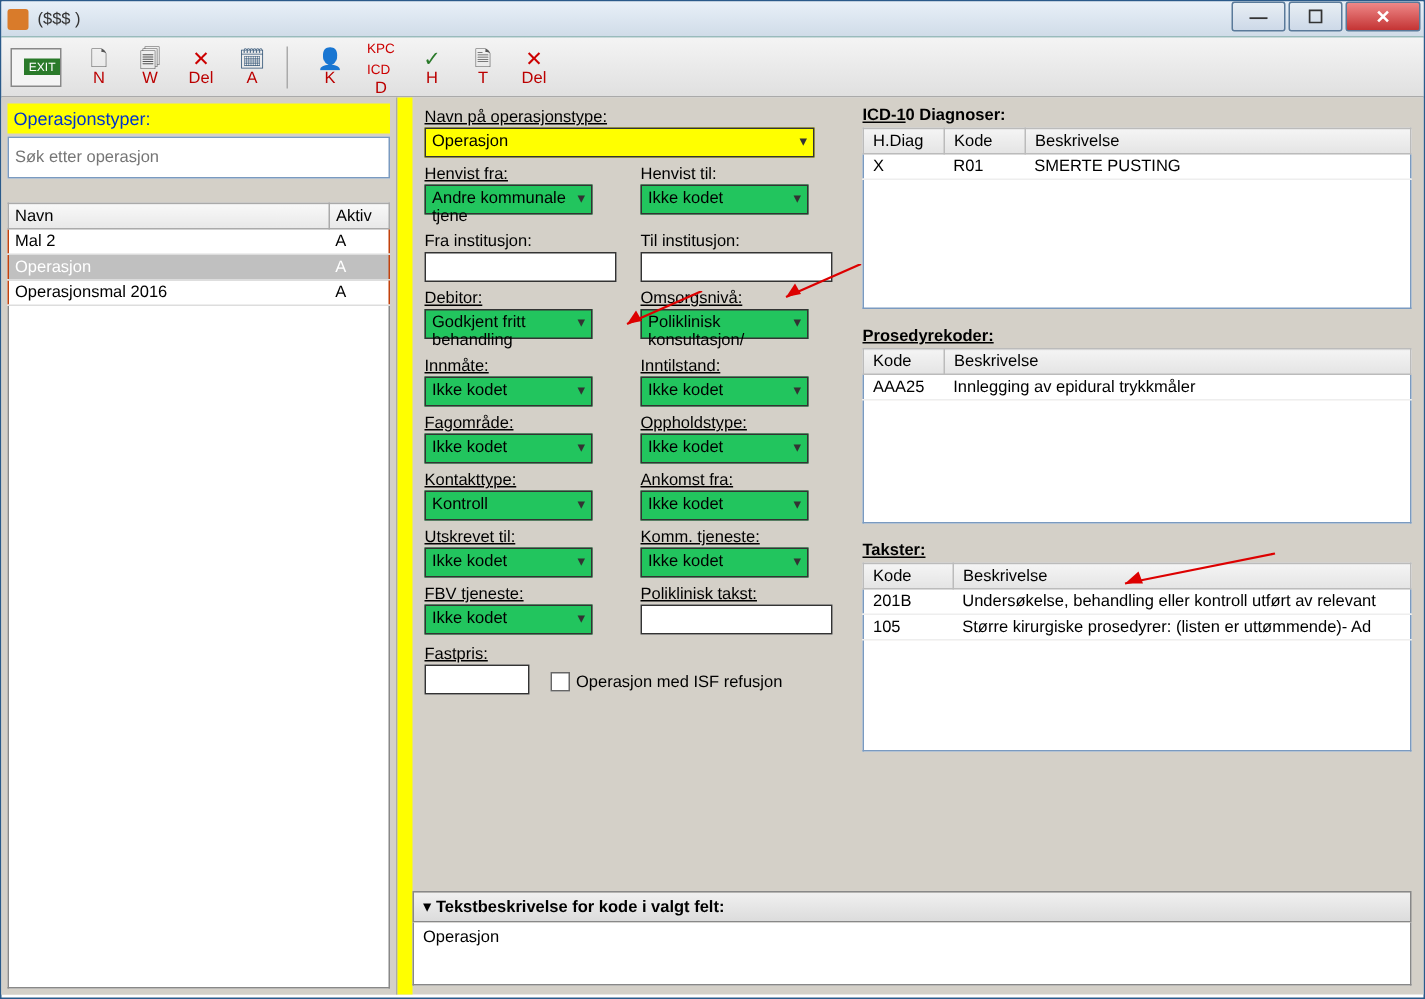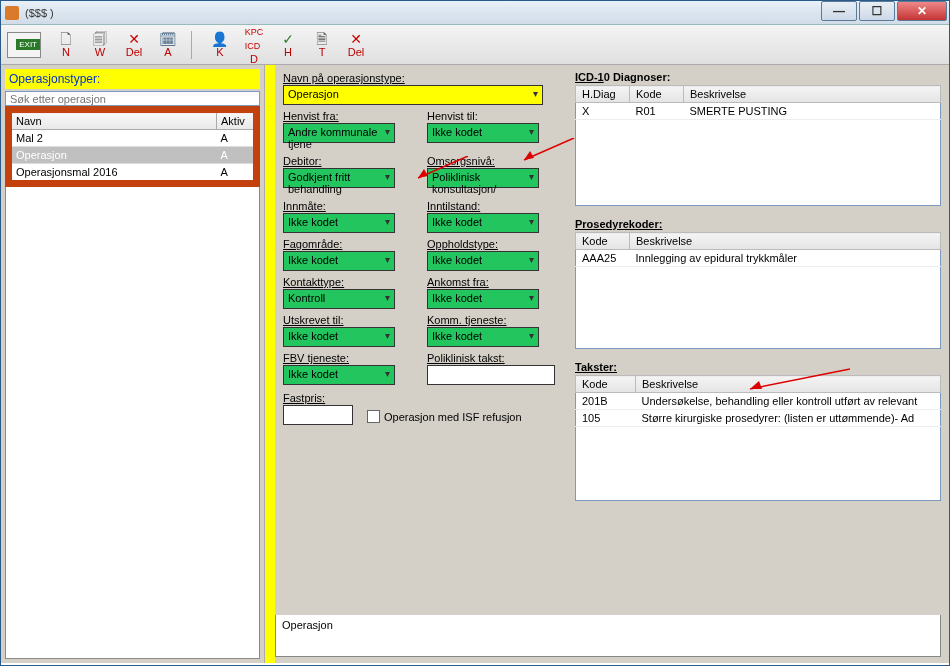--- a/index.html
+++ b/index.html
@@ -14,22 +14,22 @@
   .win-close{ background:linear-gradient(#e88,#c43434); color:#fff; width:50px; }
   .toolbar { height:40px; background:linear-gradient(#f4f4f4,#e0e0e0); border-bottom:1px solid #aaa; display:flex; align-items:center; padding:2px 6px; gap:4px; }
   .tbtn { width:30px; height:32px; display:flex; flex-direction:column; align-items:center; justify-content:center; font-size:9px; color:#b00; }
   .tbtn .glyph { font-size:14px; line-height:14px; color:#555; }
   .exit-box { width:34px; height:26px; border:1px solid #888; display:flex; align-items:center; justify-content:flex-end; background:#f4f4f4; margin-right:6px; }
   .exit-badge { background:#2a7a2a; color:#fff; font-size:8px; padding:1px 3px; }
   .sep { width:6px; height:28px; border-left:1px solid #aaa; margin:0 4px; }
   .content { display:flex; height:598px; background:#d4d0c8; }
   .leftcol { width:264px; background:#d4d0c8; padding:4px; border-right:1px solid #aaa; display:flex; flex-direction:column; }
   .op-header { background:#ffff00; color:#0033cc; padding:3px 4px; font-size:12px; }
-  .search-box { width:100%; height:15px; margin-top:2px; border:1px solid #7a9ac0; padding:2px 4px; color:#999; background:#fff; }
-  .nav-table { width:100%; margin-top:0; border:7px solid #c2410c; background:#fff; border-collapse:collapse; }
+  .search-box { width:100%; height:28px; margin-top:2px; border:1px solid #7a9ac0; padding:2px 4px; color:#999; background:#fff; }
+  .nav-table { width:100%; margin-top:16px; border:1px solid #c2410c; background:#fff; border-collapse:collapse; }
   .nav-table th { background:linear-gradient(#f8f8f8,#e8e8e8); border:1px solid #aaa; text-align:left; padding:2px 4px; font-weight:normal; }
   .nav-table td { border-bottom:1px solid #ddd; padding:2px 4px; }
   .nav-row-sel td { background:#c0c0c0; color:#fff; }
   .nav-space { flex:1; background:#fff; border:1px solid #888; border-top:none; }
   .yellow-strip { width:10px; background:#ffff00; }
   .midcol { width:296px; padding:6px 8px 4px 8px; }
   .rightcol { flex:1; padding:6px 8px 4px 4px; position:relative; }
   .field-label { color:#000; padding:1px 0 1px 0; }
   .field-label u { text-decoration: underline; }
   .text-input { width:128px; height:20px; border:1px solid #333; background:#fff; padding:2px 4px; }
@@ -156,20 +156,30 @@
             <div class="col">
               <div class="field-label"><u>Henvist fra:</u></div>
               <div class="combo">Andre kommunale tjene</div>
             </div>
             <div class="col">
               <div class="field-label"><span>Henvist til:</span></div>
               <div class="combo">Ikke kodet</div>
             </div>
           </div>
 
+          <div class="two-col sec-label">
+            <div class="col">
+              <div class="field-label">Fra institusjon:</div>
+              <input class="text-input" value="" style="">
+            </div>
+            <div class="col">
+              <div class="field-label">Til institusjon:</div>
+              <input class="text-input" value="" style="">
+            </div>
+          </div>
 
           <div class="two-col sec-label" style="position:relative;">
             <div class="col">
               <div class="field-label"><u>Debitor:</u></div>
               <div class="combo">Godkjent fritt behandling</div>
             </div>
             <div class="col">
               <div class="field-label"><u>Omsorgsnivå:</u></div>
               <div class="combo">Poliklinisk konsultasjon/</div>
             </div>
@@ -318,18 +328,22 @@
                   <line x1="105" y1="2" x2="5" y2="22"></line>
                   <polygon points="5,22 17,22 14,14"></polygon>
                 </svg>
             </div>
           </div>
 
         </div>
       </div>
 
       <div style="padding:0 8px 6px 0;">
+        <div class="desc-bar">
+          <span>▾</span>
+          <b>Tekstbeskrivelse for kode i valgt felt:</b>
+        </div>
         <div class="desc-body">Operasjon</div>
       </div>
     </div>
 
   </div>
 </div>
 
 </body></html>

